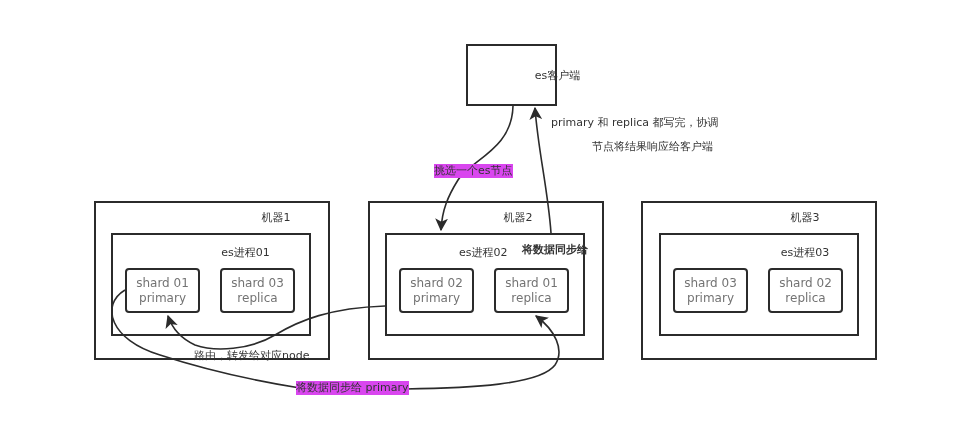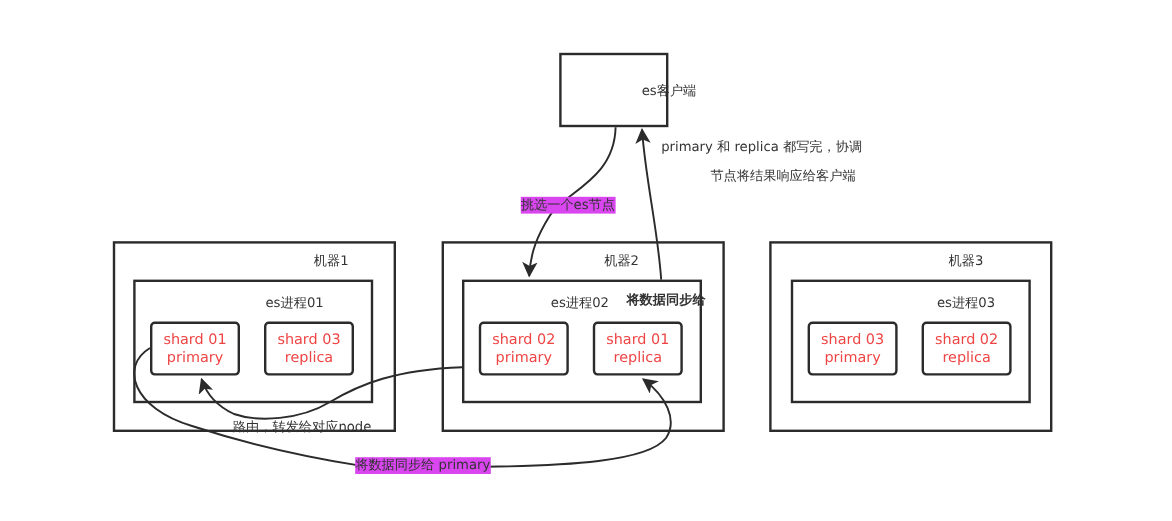--- a/index.html
+++ b/index.html
@@ -1,20 +1,20 @@
 <!DOCTYPE html>
 <html><head>
 <meta charset="utf-8">
 <style>
   html, body { margin: 0; padding: 0; background: #ffffff; }
   body { width: 977px; height: 434px; position: relative; overflow: hidden;
          font-family: "DejaVu Sans", "Liberation Sans", sans-serif; color: #333333; }
   .box { position: absolute; box-sizing: border-box; border: 2px solid #2b2b2b; background: #ffffff; }
   .rbox { position: absolute; box-sizing: border-box; border: 2px solid #2b2b2b; border-radius: 4px; background: #ffffff;
-          display: flex; flex-direction: column; align-items: center; justify-content: center; font-size: 12px; line-height: 15px; color: #ef4444; }
+          display: flex; flex-direction: column; align-items: center; justify-content: center; font-size: 12px; line-height: 15px; color: #737373; }
   .lbl { position: absolute; font-size: 11px; color: #333; white-space: nowrap; text-align: center; margin-left: 46px; }
   .client-label { font-size: 11px; }
   svg.edges { position: absolute; left: 0; top: 0; }
   .edgelabel { position: absolute; font-size: 11px; color: #333; background: #d946ef; white-space: nowrap; line-height: 14px; text-align: center; }
   .bold { font-weight: bold; }
 </style>
 </head>
 <body>
 
 <div class="box" style="left:466px; top:44px; width:91px; height:62px;"></div>

